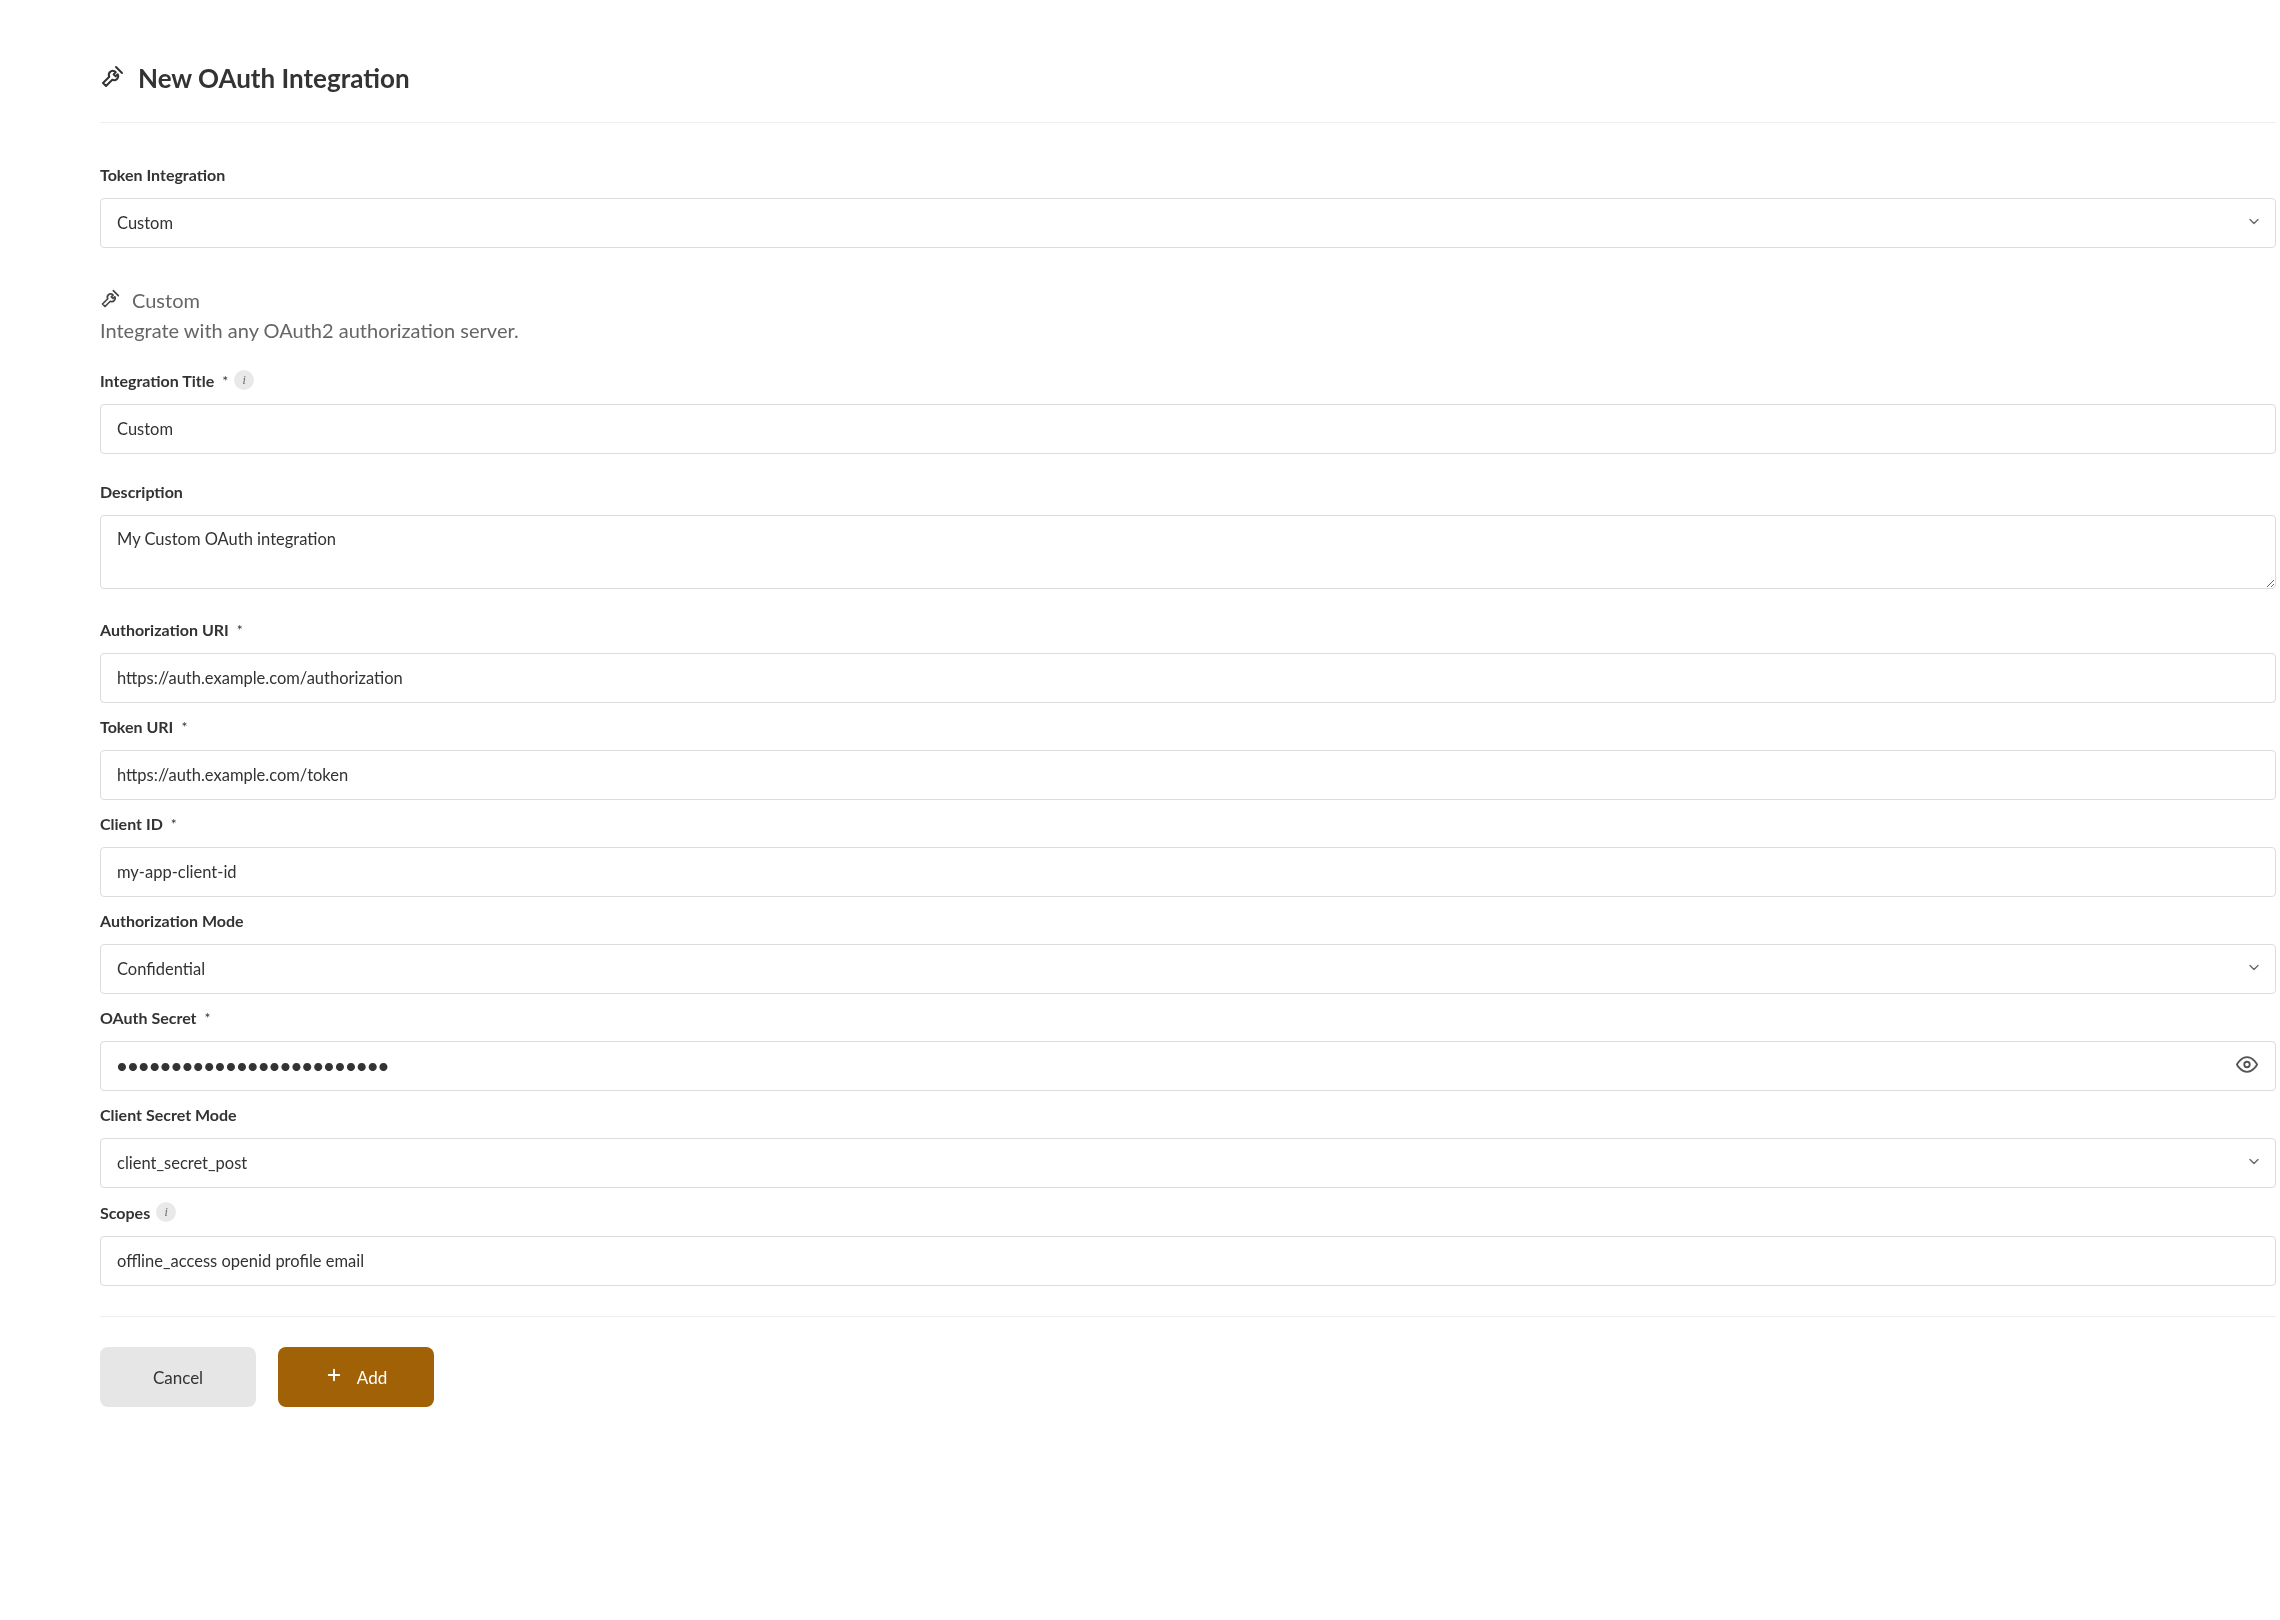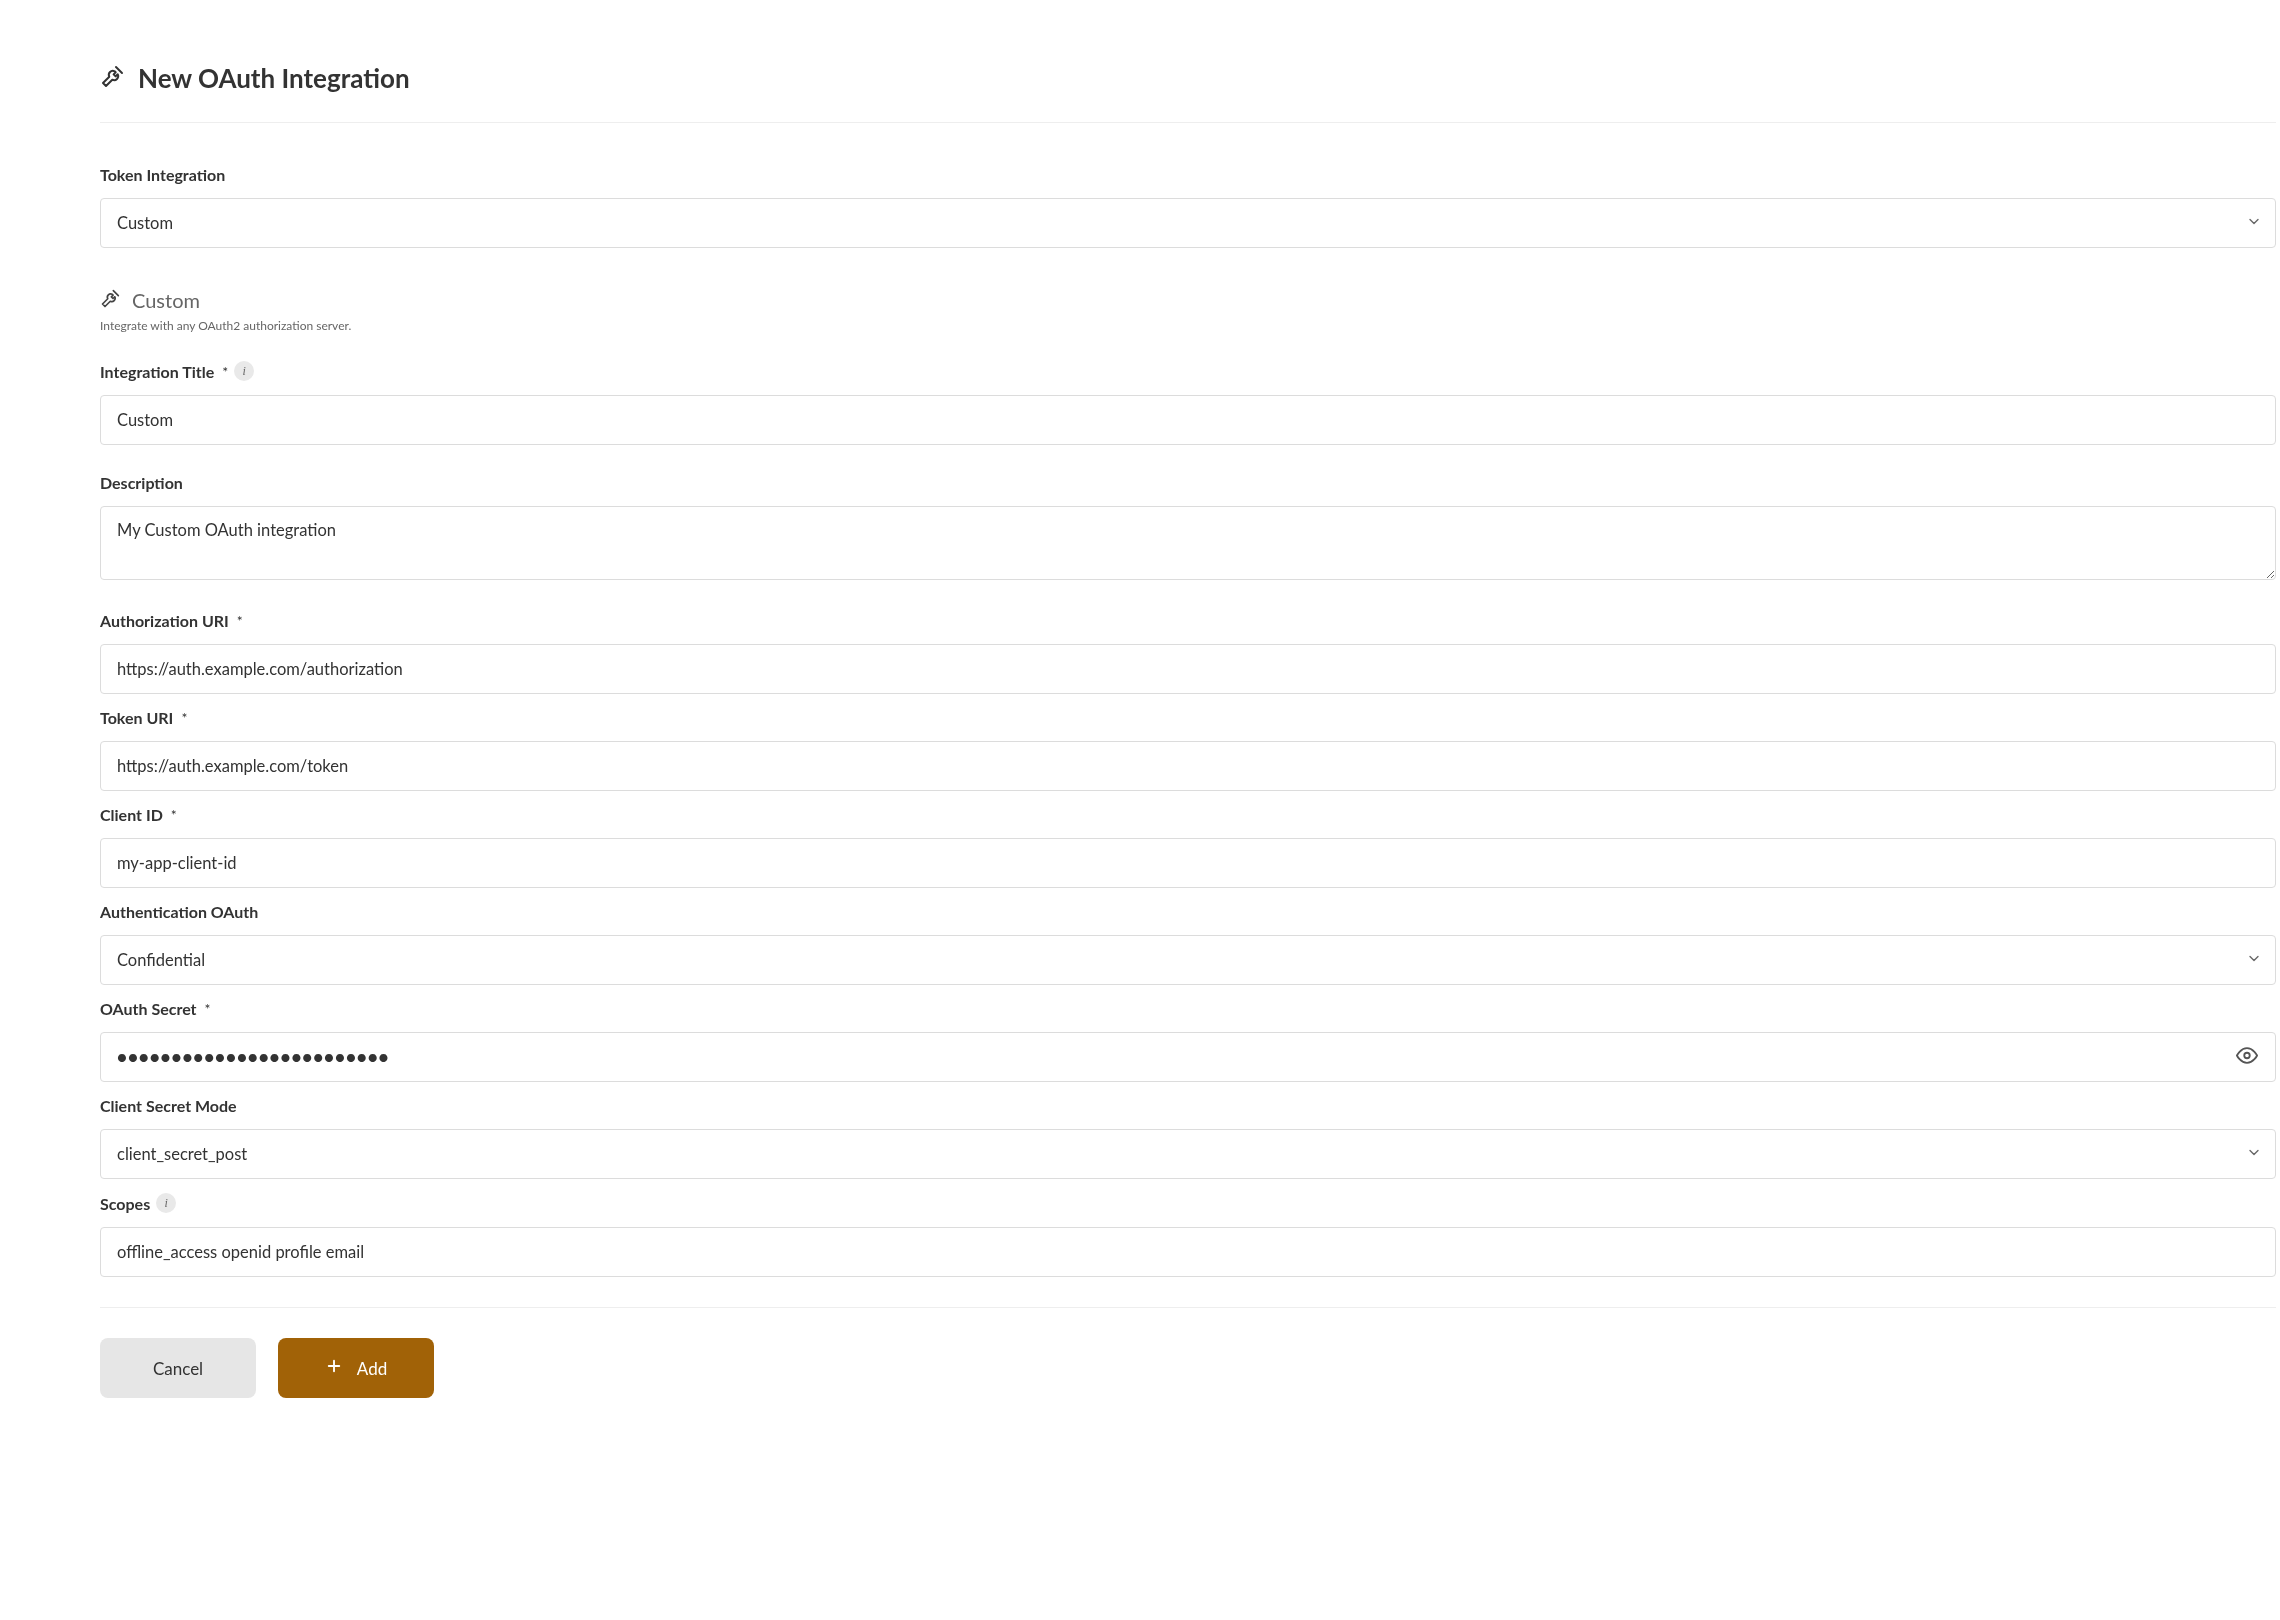--- a/index.html
+++ b/index.html
@@ -98,21 +98,21 @@
     margin-top: 40px;
     margin-bottom: 6px;
   }
   .integration-block .tools-icon-sm svg { width: 20px; height: 20px; }
   .integration-name {
     font-size: 20px;
     color: #666;
     font-weight: 400;
   }
   .integration-desc {
-    font-size: 12px;
+    font-size: 20px;
     color: #666;
     margin-bottom: 28px;
   }
   .secret-wrap { position: relative; }
   .secret-wrap .eye {
     position: absolute;
     right: 14px;
     top: 50%;
     transform: translateY(-50%);
     color: #555;
@@ -230,21 +230,21 @@
     <div class="field tight">
       <div class="label-row">
         <label class="field-label">Client ID</label>
         <span class="required">*</span>
       </div>
       <input class="text-input" type="text" value="my-app-client-id" style="">
     </div>
 
     <div class="field tight">
       <div class="label-row">
-        <label class="field-label">Authentication OAuth</label>
+        <label class="field-label">Authorization Mode</label>
       </div>
       <div class="select-wrap">
         <input class="select-input" type="text" readonly="" value="Confidential" style="">
         <span class="chevron">
           <svg viewBox="0 0 24 24" fill="none" stroke="#666" stroke-width="2" stroke-linecap="round" stroke-linejoin="round">
               <polyline points="6 9 12 15 18 9"></polyline>
             </svg>
         </span>
       </div>
     </div>

